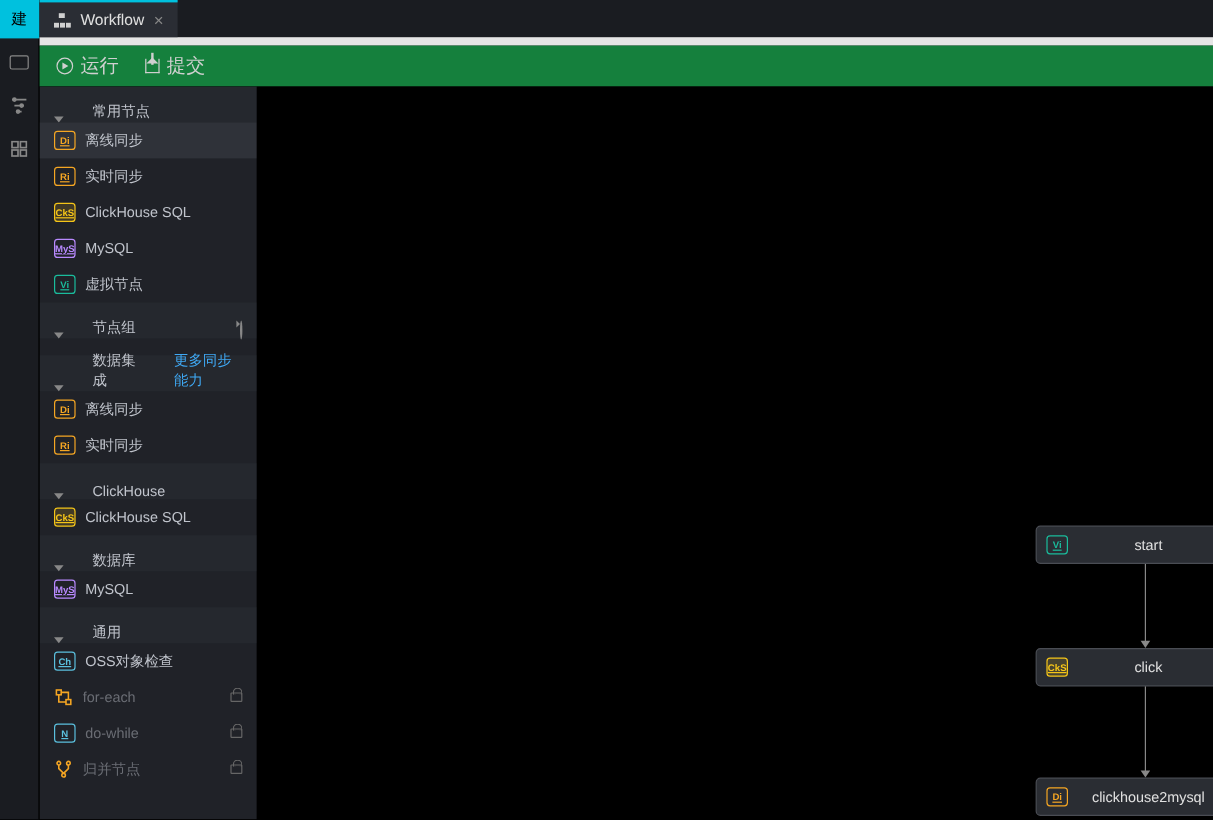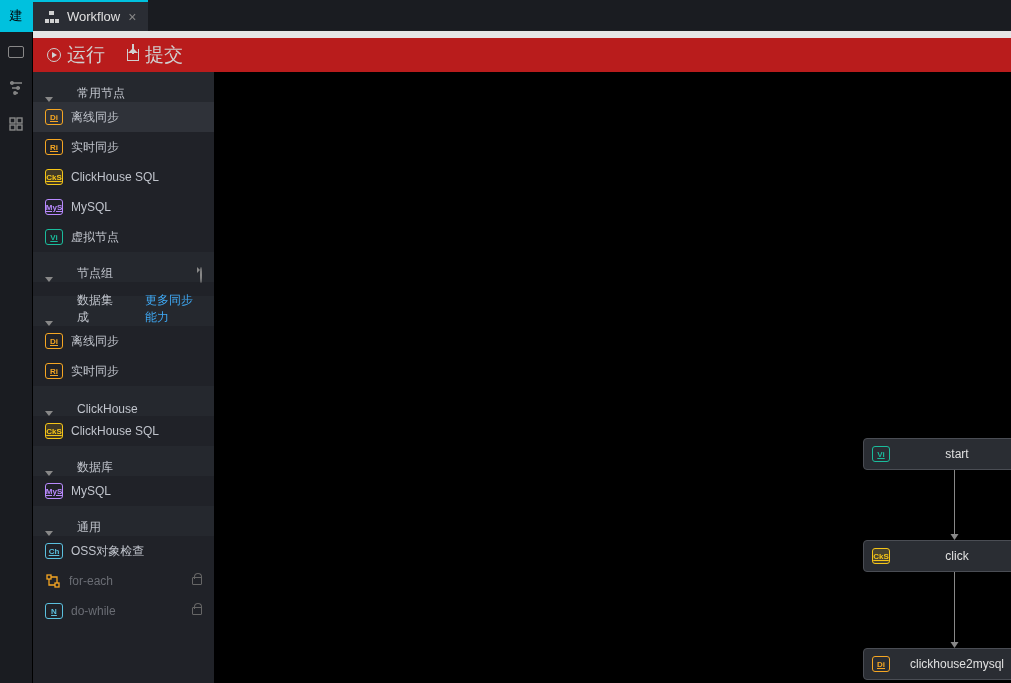--- a/index.html
+++ b/index.html
@@ -58,27 +58,27 @@
       display: flex;
       align-items: center;
       padding: 0 12px;
       gap: 8px;
       color: #e0e0e0;
       font-size: 13px;
     }
     .tab-close { color: #888; cursor: pointer; font-size: 14px; }
     .toolbar {
       height: 34px;
-      background: #b91c1c;
+      background: #15803d;
       display: flex;
       align-items: center;
       padding: 0 14px;
       gap: 22px;
       color: #d0d0d0;
-      font-size: 19px;
+      font-size: 16px;
     }
     .toolbar-item { display: flex; align-items: center; gap: 6px; cursor: pointer; }
     .body-row { flex: 1; display: flex; overflow: hidden; }
     .sidebar {
       width: 181px;
       background: #202228;
       overflow-y: auto;
     }
     .side-group-header {
       height: 30px;
@@ -316,20 +316,30 @@
               <path d="M4 6v6h6"></path>
             </svg>
             <span>for-each</span>
             <span class="lock-icon"></span>
           </div>
           <div class="side-item locked">
             <span class="node-badge b-n">N</span>
             <span>do-while</span>
             <span class="lock-icon"></span>
           </div>
+          <div class="side-item locked">
+            <svg class="icon16 merge-icon" viewBox="0 0 16 16" fill="none" stroke="#f5a623" stroke-width="1.3">
+              <circle cx="4" cy="3" r="1.5"></circle>
+              <circle cx="12" cy="3" r="1.5"></circle>
+              <circle cx="8" cy="13" r="1.5"></circle>
+              <path d="M4 4.5v3l4 4M12 4.5v3l-4 4"></path>
+            </svg>
+            <span>归并节点</span>
+            <span class="lock-icon"></span>
+          </div>
         </div>
       <div class="canvas" id="canvas">
           <div class="flow-node" style="left: 649px; top: 366px;">
             <span class="node-badge b-vi">Vi</span>
             <span class="label">start</span>
           </div>
           <div class="flow-node" style="left: 649px; top: 468px;">
             <span class="node-badge b-cks">CkS</span>
             <span class="label">click</span>
           </div>

